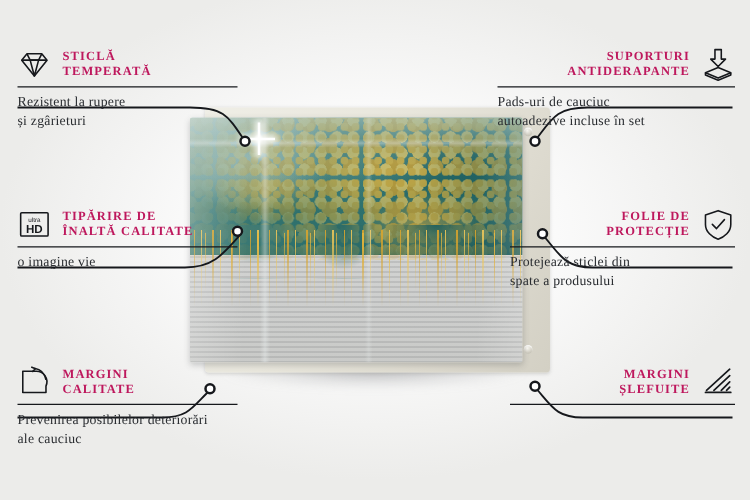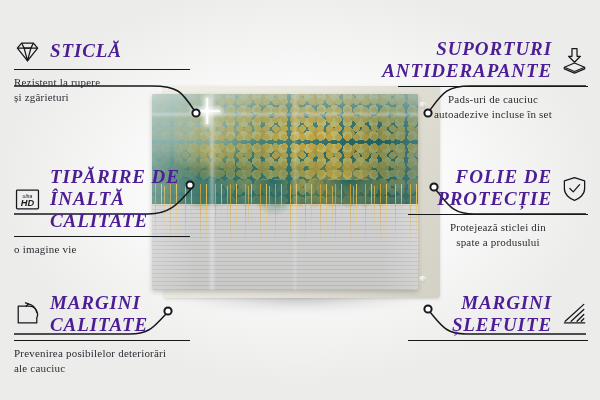--- a/index.html
+++ b/index.html
@@ -11,27 +11,27 @@
   }
   .stage{position:absolute;inset:0;}
 
   
   .lines{position:absolute;inset:0;z-index:5;}
 
   
   .feat{position:absolute;z-index:7;}
   .feat .head{display:flex;align-items:center;gap:9px;}
   .feat.right .head{flex-direction:row-reverse;}
-  .ttl{font-size:19px;letter-spacing:.9px;color:#4c1d95;line-height:1.16;font-weight:700;font-style:italic;}
+  .ttl{font-size:10px;letter-spacing:.9px;color:#be185d;line-height:1.16;font-weight:700;}
   .feat.right .ttl{text-align:right;}
   .rule{height:0;border-top:1.6px solid #16181c;margin:4px 0 5px 0;}
   .sub{font-size:11px;color:#2a2d31;line-height:1.32;letter-spacing:.2px;}
-  .feat.right .sub{text-align:center;}
-
-  .ico{width:27px;height:27px;flex:0 0 27px;display:block;font-style:italic;}
+  .feat.right .sub{text-align:left;}
+
+  .ico{width:27px;height:27px;flex:0 0 27px;display:block;}
   .ico svg{display:block;width:27px;height:27px;}
 
   
   #f-sticla   {left:14px; top:38px;  width:176px;}
   #f-tiparire {left:14px; top:166px; width:176px;}
   #f-margini  {left:14px; top:292px; width:176px;}
   #f-suporturi{right:12px;top:38px;  width:190px;}
   #f-folie    {right:12px;top:166px; width:180px;}
   #f-slefuite {right:12px;top:292px; width:180px;}
 
@@ -203,20 +203,21 @@
             <g fill="none" stroke="#16181c" stroke-width="1.5" stroke-linejoin="round">
           <path d="M4,12 L16,27 L28,12 L23,6 L9,6 Z"></path>
               <path d="M4,12 H28"></path>
           <path d="M9,6 L12,12 L16,27 L20,12 L23,6"></path>
               <path d="M12,12 H20"></path>
             </g>
           </svg>
       </span>
       <div class="ttl">
         <div>STICLĂ</div>
+        <div>TEMPERATĂ</div>
       </div>
     </div>
     <div class="rule"></div>
     <div class="sub">
       <div>Rezistent la rupere</div>
       <div>și zgârieturi</div>
     </div>
   </div>
 
   <div class="feat left" id="f-tiparire">

